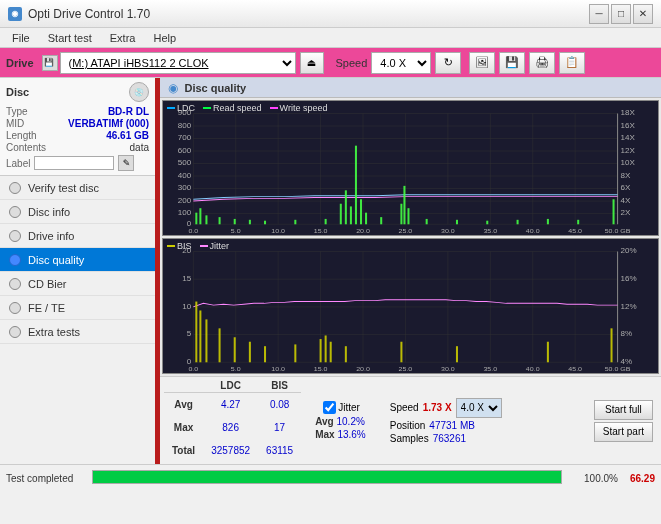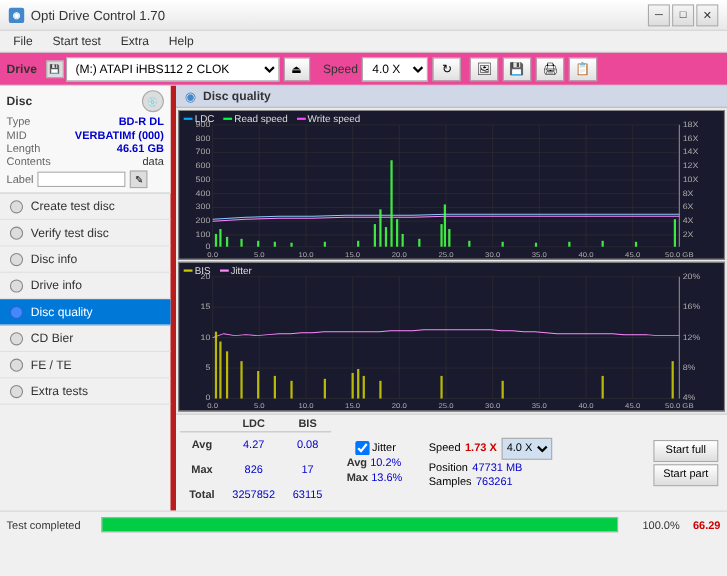--- a/index.html
+++ b/index.html
@@ -49,21 +49,22 @@
       padding: 0 6px;
       gap: 4px;
     }
     .toolbar-label { font-size: 11px; color: #333; font-weight: bold; margin-right: 4px; }
     .toolbar-select {
       height: 22px;
       border: 1px solid #aaa;
       background: white;
       font-size: 11px;
       padding: 0 4px;
-      width: 194px;
+      width: 236px;
+      text-decoration: underline;
     }
     .toolbar-btn { height: 22px; width: 24px; border: 1px solid #aaa; background: linear-gradient(to bottom, #fff, #e0e0e0); cursor: pointer; display: flex; align-items: center; justify-content: center; font-size: 10px; }
     .toolbar-speed-label { font-size: 11px; color: #333; margin-left: 8px; }
     .toolbar-speed-select { height: 22px; border: 1px solid #aaa; background: white; font-size: 11px; padding: 0 4px; width: 60px; }
     .toolbar-icon-btn { height: 22px; width: 26px; border: 1px solid #aaa; background: linear-gradient(to bottom, #fff, #e0e0e0); cursor: pointer; display: flex; align-items: center; justify-content: center; }
 
     
     .sidebar {
       width: 160px;
       background: #f0f0f0;
@@ -310,26 +311,20 @@
         <span class="disc-key">Contents</span>
         <span class="disc-val-black">data</span>
       </div>
       <div class="label-row">
         <span class="label-key">Label</span>
         <input class="label-input" type="text" style="">
         <div class="label-btn">✎</div>
       </div>
     </div>
 
-    <div class="nav-item">
-      <div class="nav-icon">
-          <div class="nav-icon-circle"></div>
-        </div>
-      <span>Create test disc</span>
-    </div>
     <div class="nav-item">
       <div class="nav-icon">
           <div class="nav-icon-circle"></div>
         </div>
       <span>Verify test disc</span>
     </div>
     <div class="nav-item">
       <div class="nav-icon">
           <div class="nav-icon-circle"></div>
         </div>

